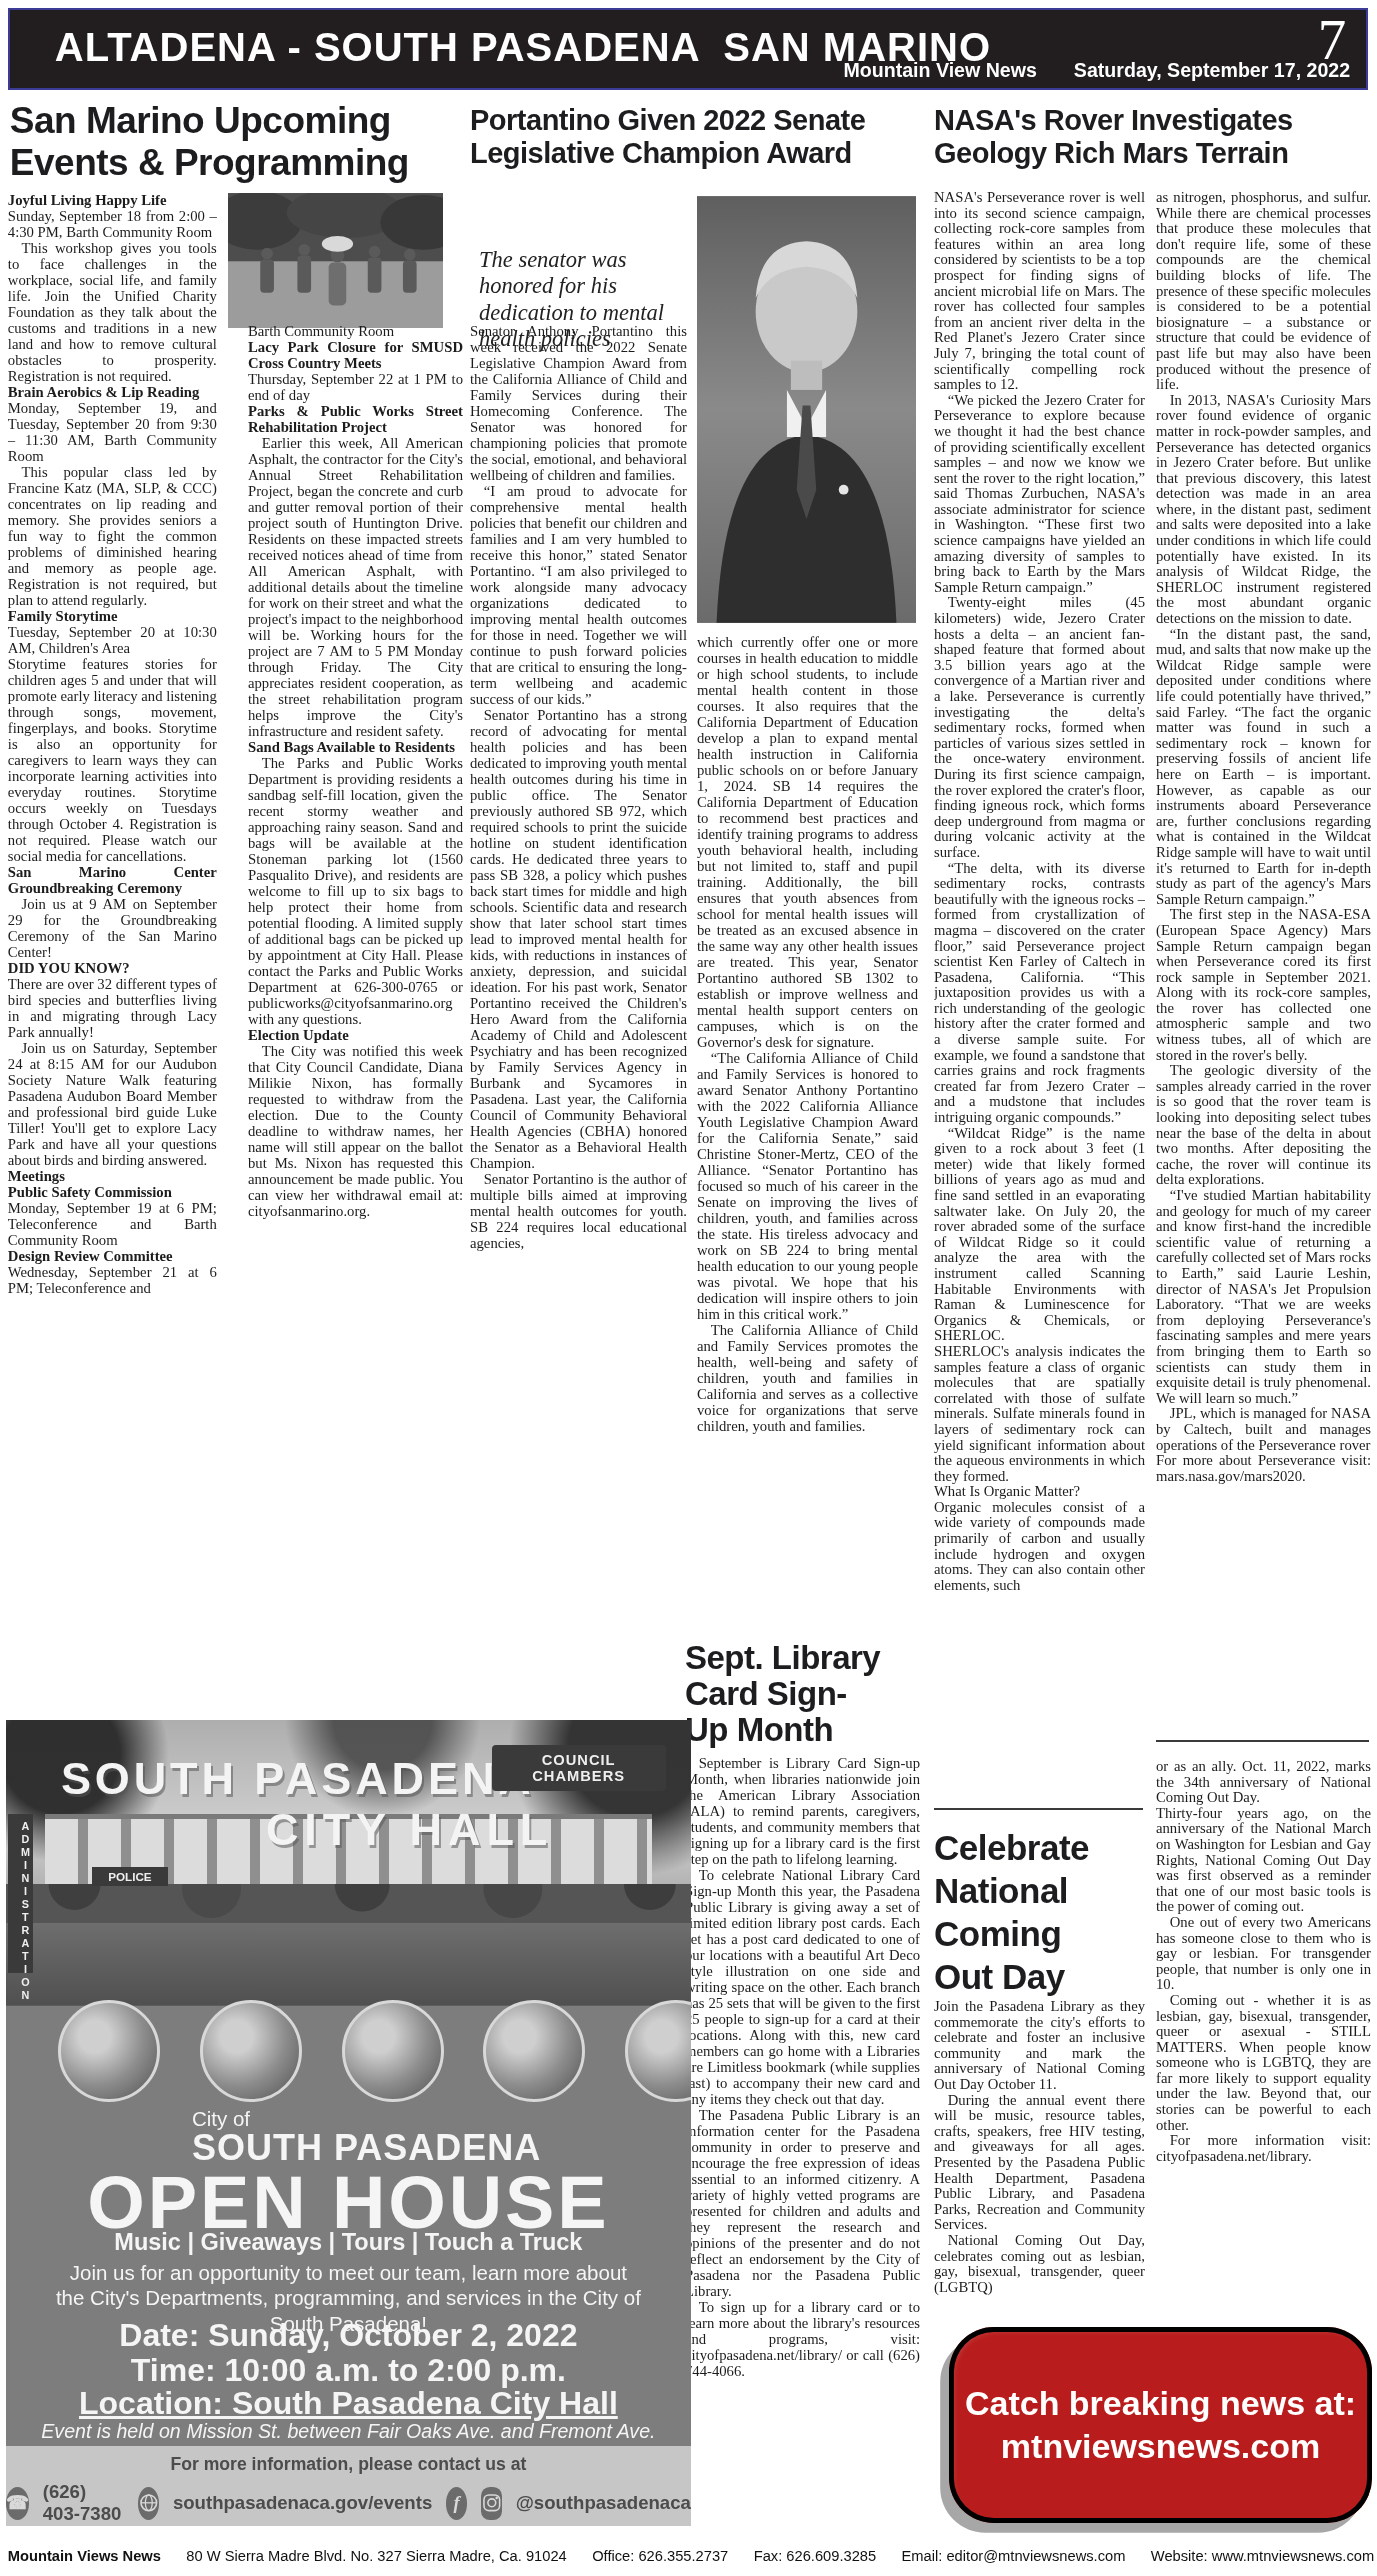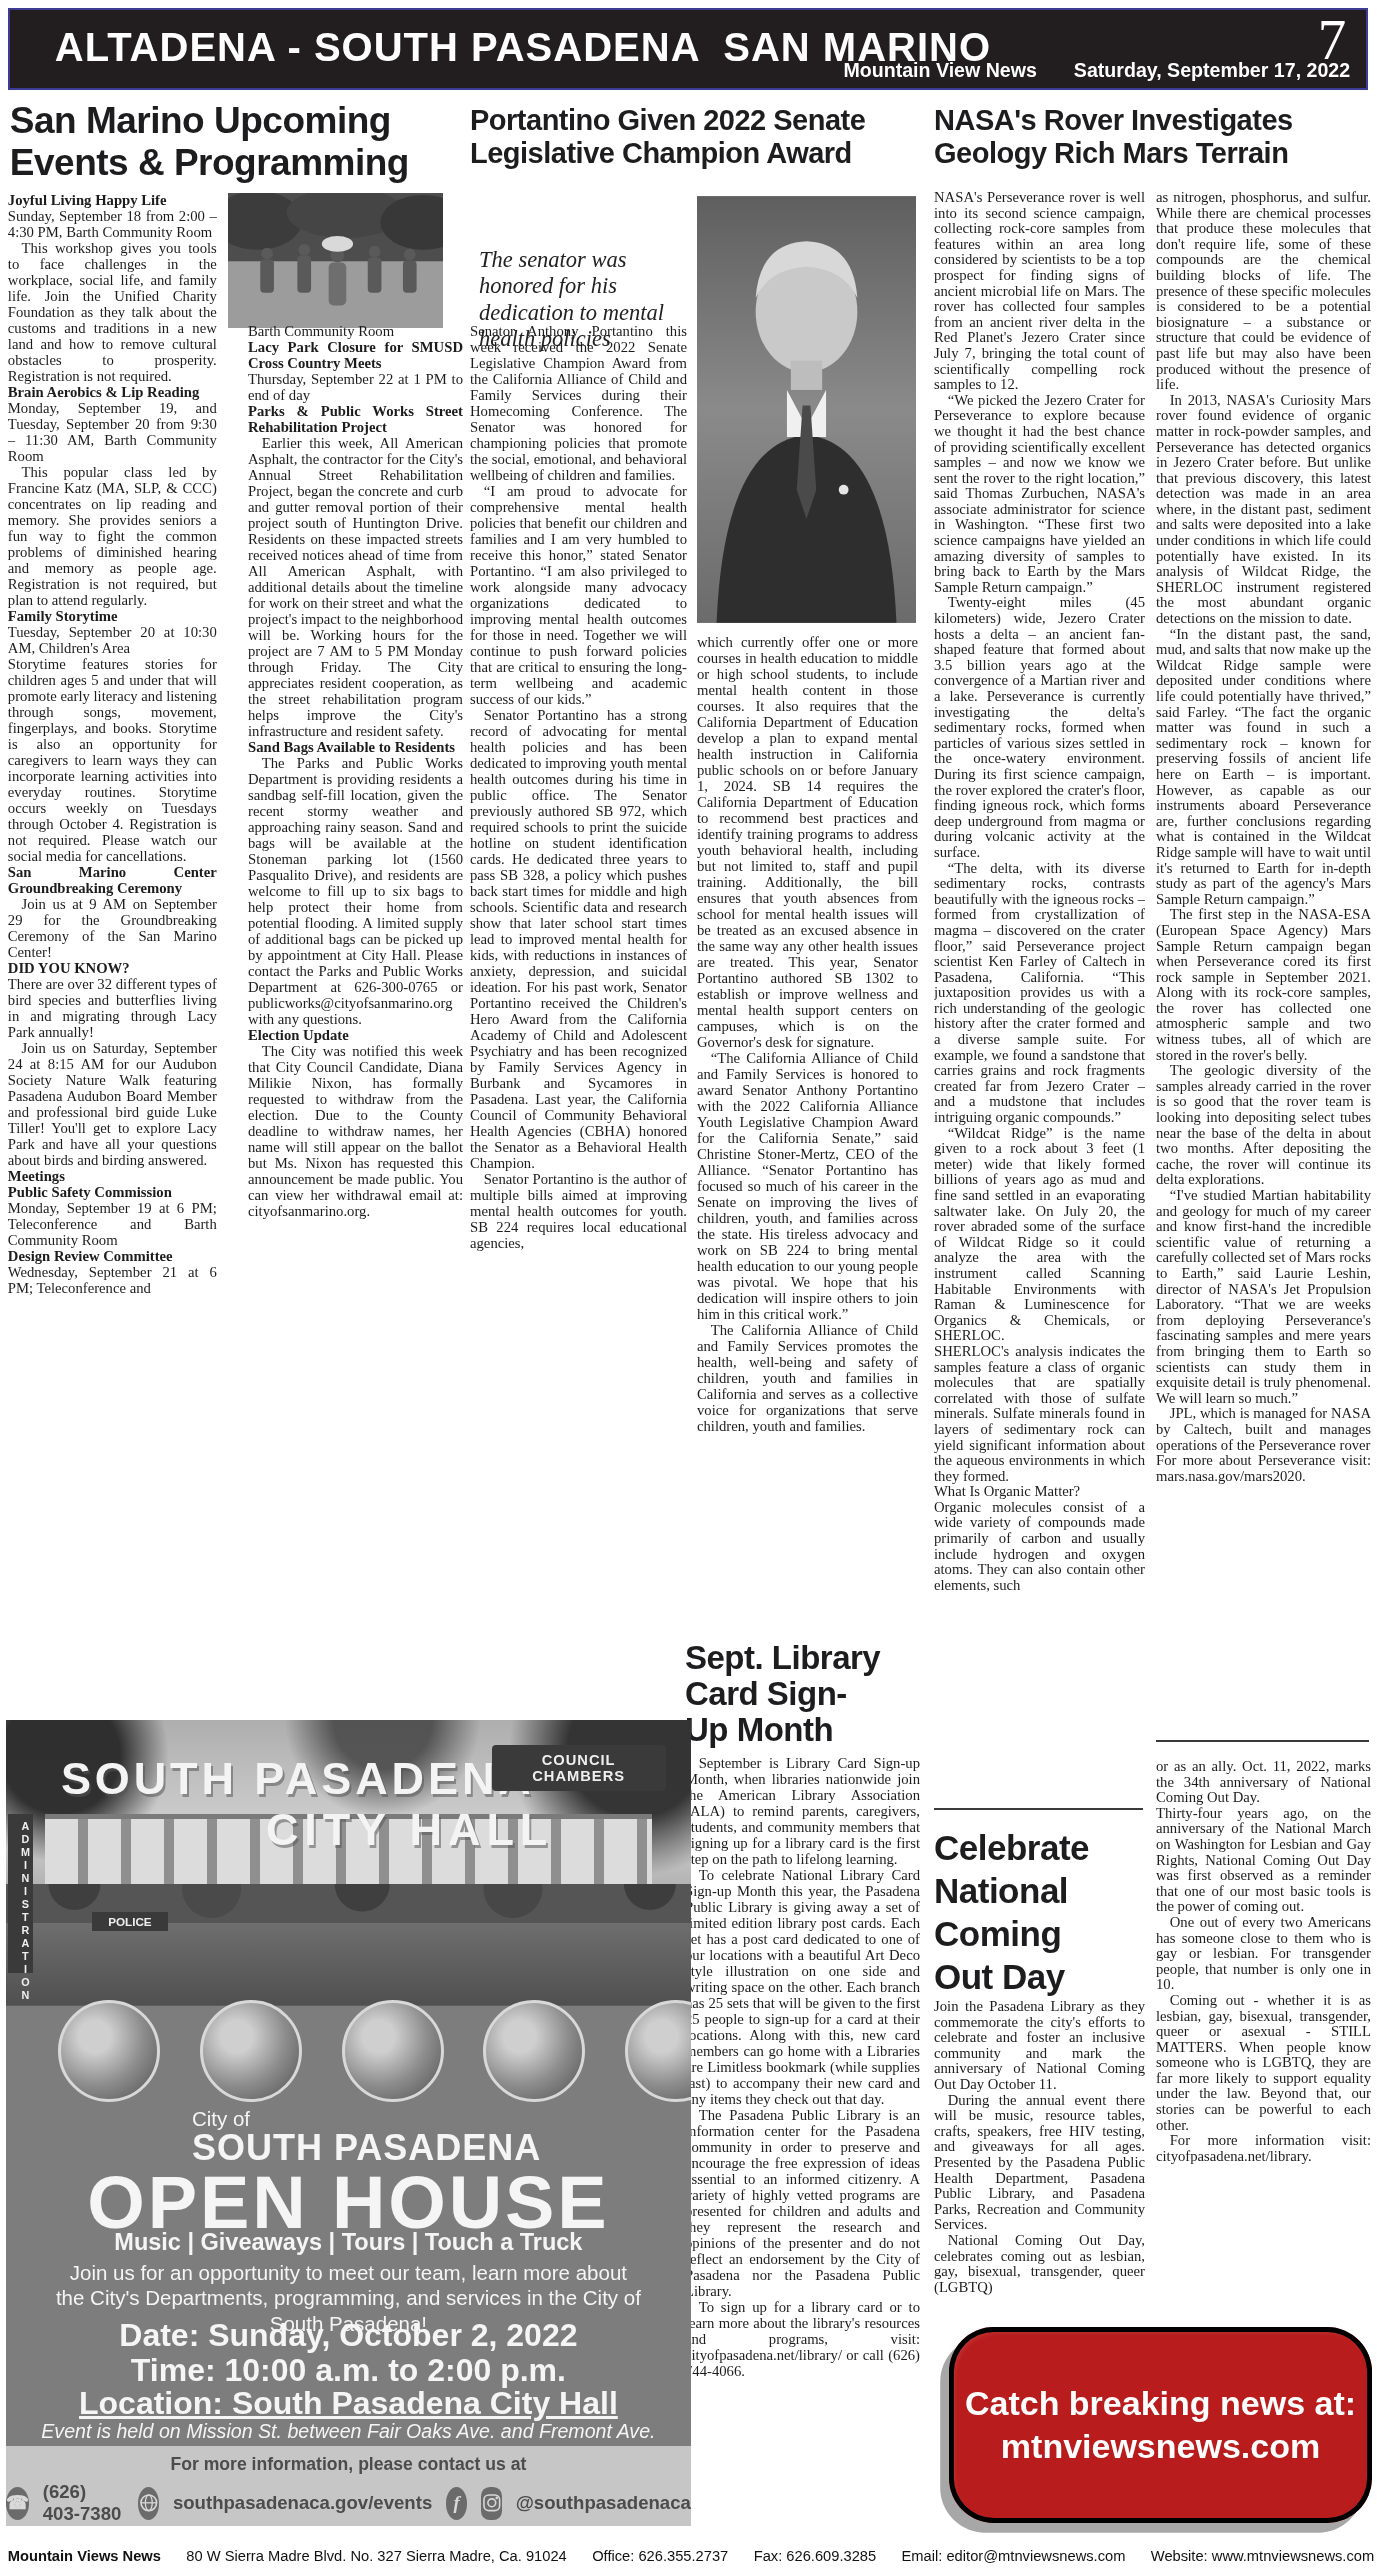--- a/index.html
+++ b/index.html
@@ -52,21 +52,21 @@
                radial-gradient(circle at 94% 0%,#3d3d3d 0 25.4px,transparent 26.4px),#555;}
   .hall-lawn{position:absolute;left:0;top:203px;width:685px;height:82px;
     background:linear-gradient(#6e6e6e,#505050);}
   .hall-letters{position:absolute;left:55px;top:33px;font-family:"Liberation Sans",sans-serif;
     font-weight:bold;color:#f4f4f4;text-shadow:2px 2.9px 0 #55555588;line-height:51px;}
   .hall-letters .l1{font-size:45px;letter-spacing:3.9px;}
   .hall-letters .l2{font-size:45px;letter-spacing:5.9px;margin-left:205px;}
   .sign{position:absolute;background:#3a3a3a;color:#efefef;font-family:"Liberation Sans",sans-serif;
         font-weight:bold;text-align:center;}
   .sign-council{right:25.4px;top:25.4px;width:166px;padding:6.8px 3.9px;font-size:14.7px;border-radius:3.9px;letter-spacing:1px;}
-  .sign-police{left:86px;top:147px;width:72px;padding:2.9px 2px;font-size:11.7px;margin-top:45px;}
+  .sign-police{left:86px;top:147px;width:72px;padding:2.9px 2px;font-size:11.7px;}
   .sign-admin{left:2px;top:94px;width:21.5px;height:147px;font-size:10.8px;writing-mode:vertical-rl;
               text-orientation:upright;padding:5.9px 2px;letter-spacing:1px;}
   .circle-row{position:absolute;left:0;top:280px;width:685px;height:110px;}
   .pcircle{position:absolute;top:0;width:102px;height:102px;border-radius:50%;
            border:3.9px solid #d8d8d8;box-sizing:border-box;
            background:radial-gradient(circle at 35% 35%, #cfcfcf 0 18%, #8d8d8d 55%, #4f4f4f 100%);}
   .poster-text{position:absolute;left:0;width:685px;text-align:center;color:#f5f5f5;
                font-family:"Liberation Sans",sans-serif;}
   .pt-cityof{top:387px;font-size:20.5px;text-align:left;padding-left:186px;}
   .pt-cityname{top:407px;font-size:36px;font-weight:bold;text-align:left;padding-left:186px;letter-spacing:1px;}

